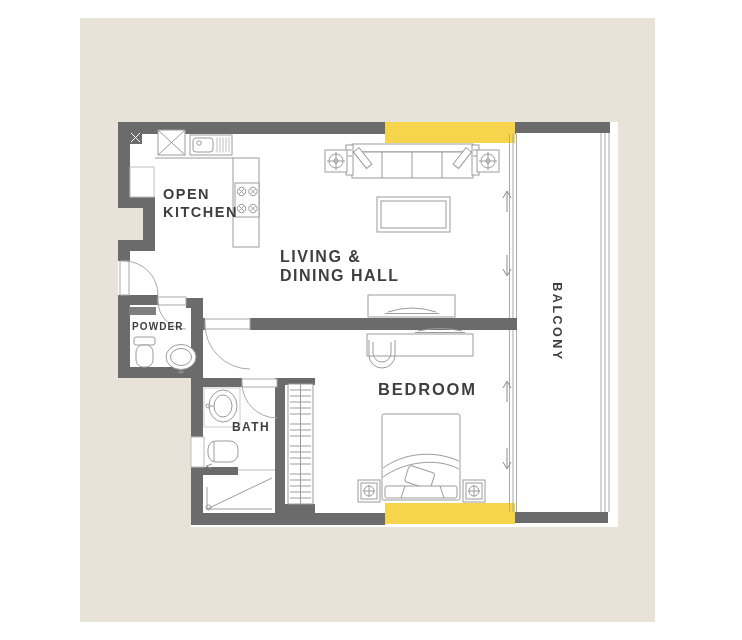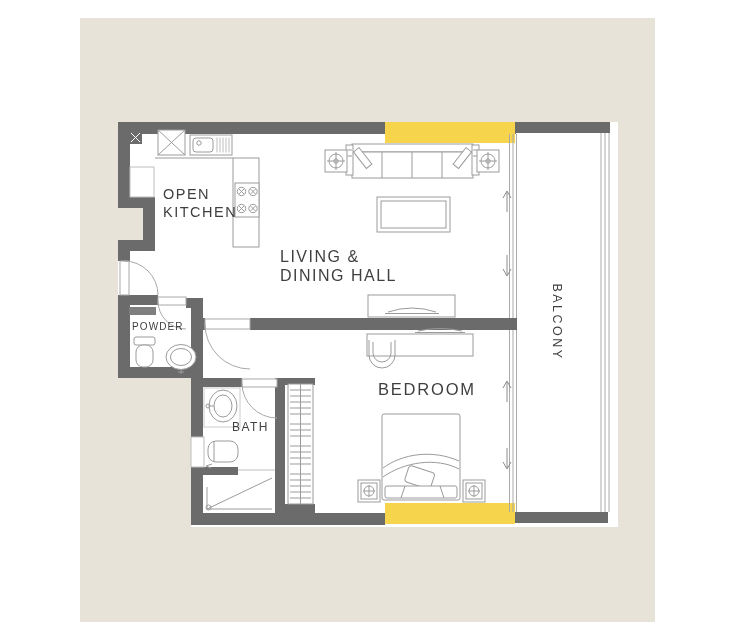--- a/index.html
+++ b/index.html
@@ -1,17 +1,17 @@
 <!DOCTYPE html>
 <html><head>
 <meta charset="utf-8">
 <style>
   html,body{margin:0;padding:0;background:#ffffff;}
   .canvas{position:relative;width:742px;height:640px;background:#ffffff;overflow:hidden;
-          font-family:"Liberation Sans", sans-serif;}
+          font-family:"Liberation Sans", sans-serif;font-weight:bold;}
   svg{display:block;}
   text{font-family:"Liberation Sans", sans-serif;fill:#3f3f3f;}
   .room-label{letter-spacing:1.5px;}
 </style>
 </head>
 <body>
 
 <div class="canvas">
 <svg width="742" height="640" viewBox="0 0 742 640">
 

